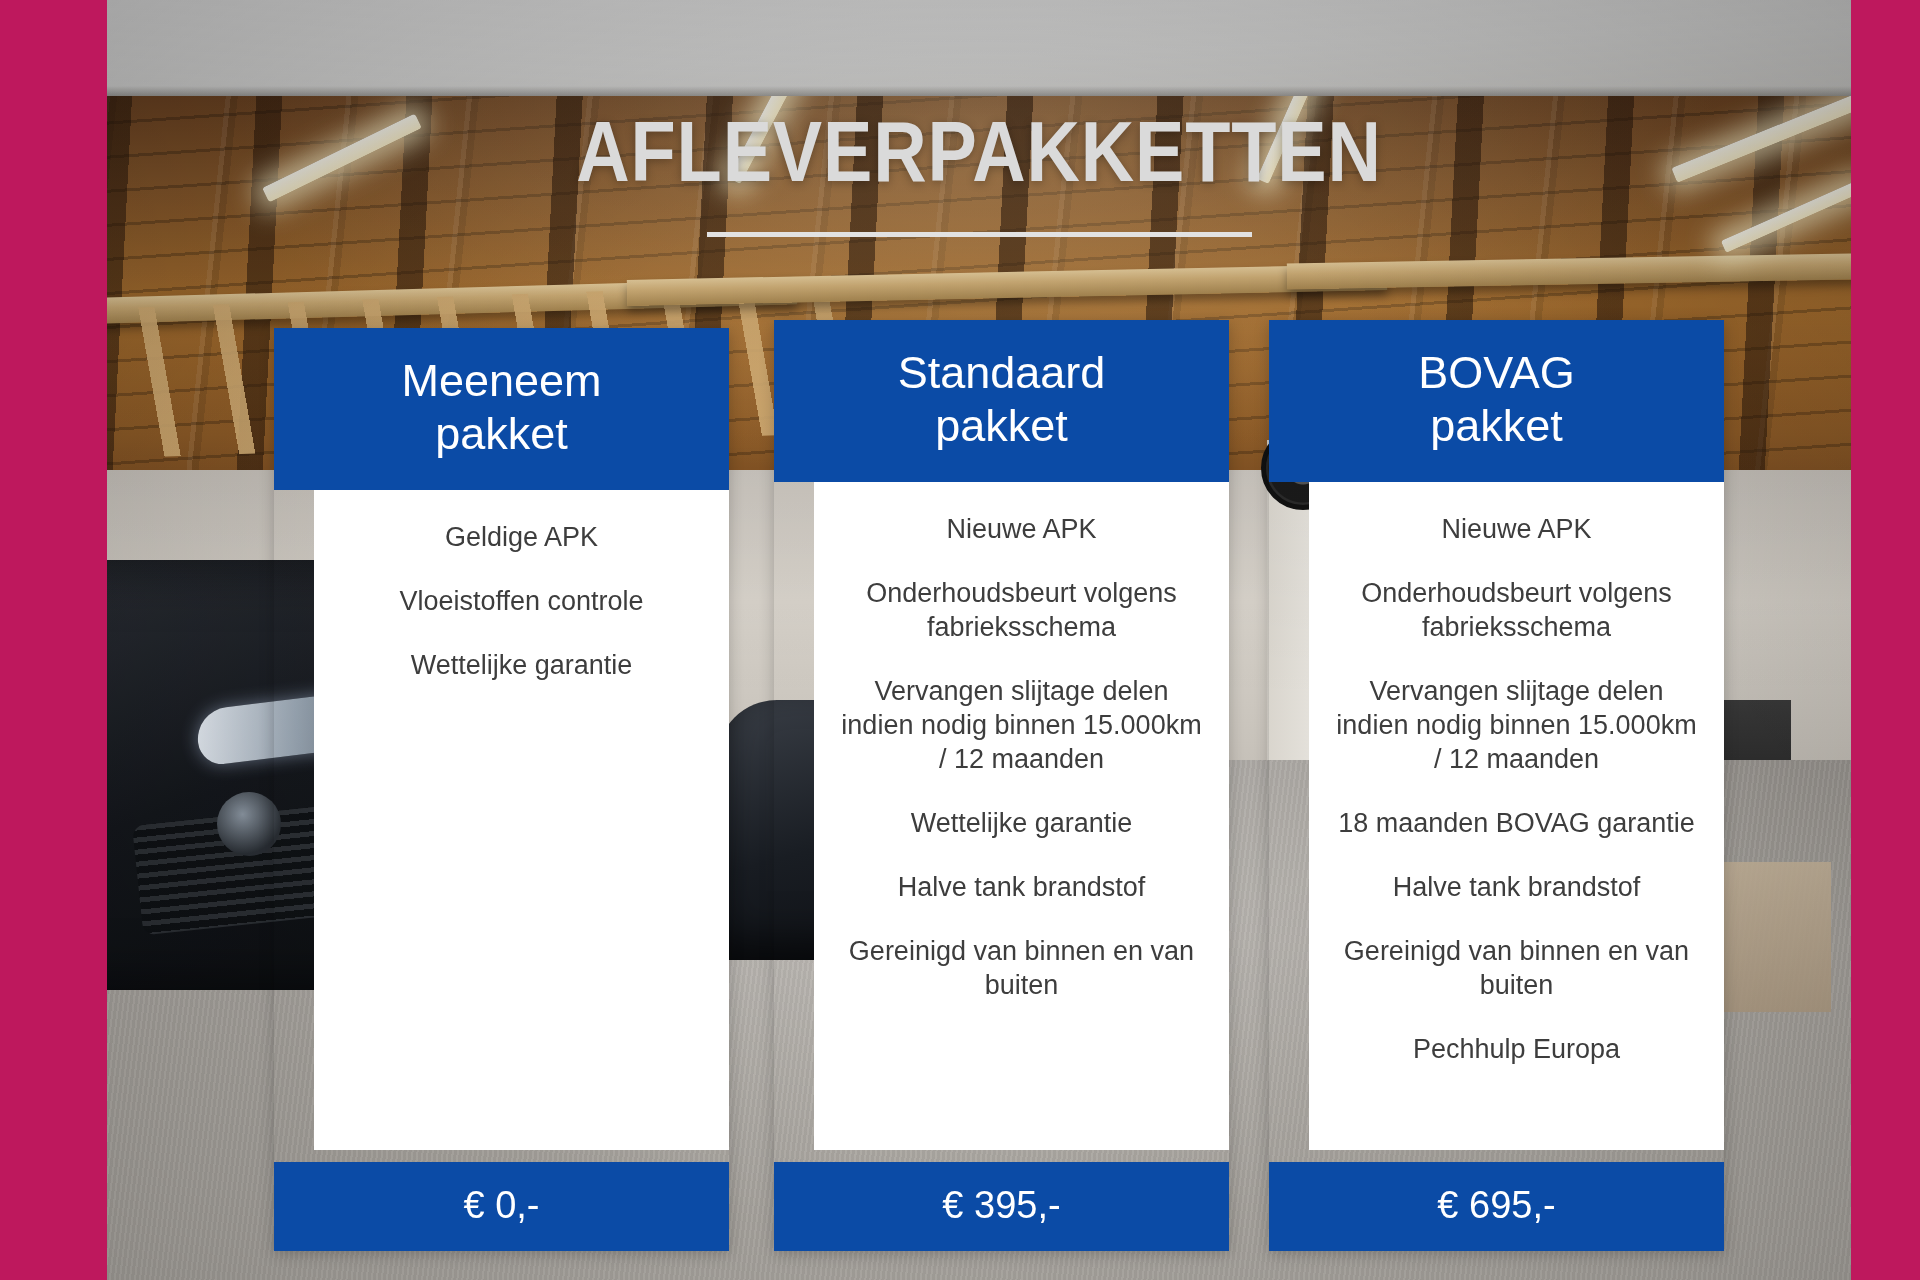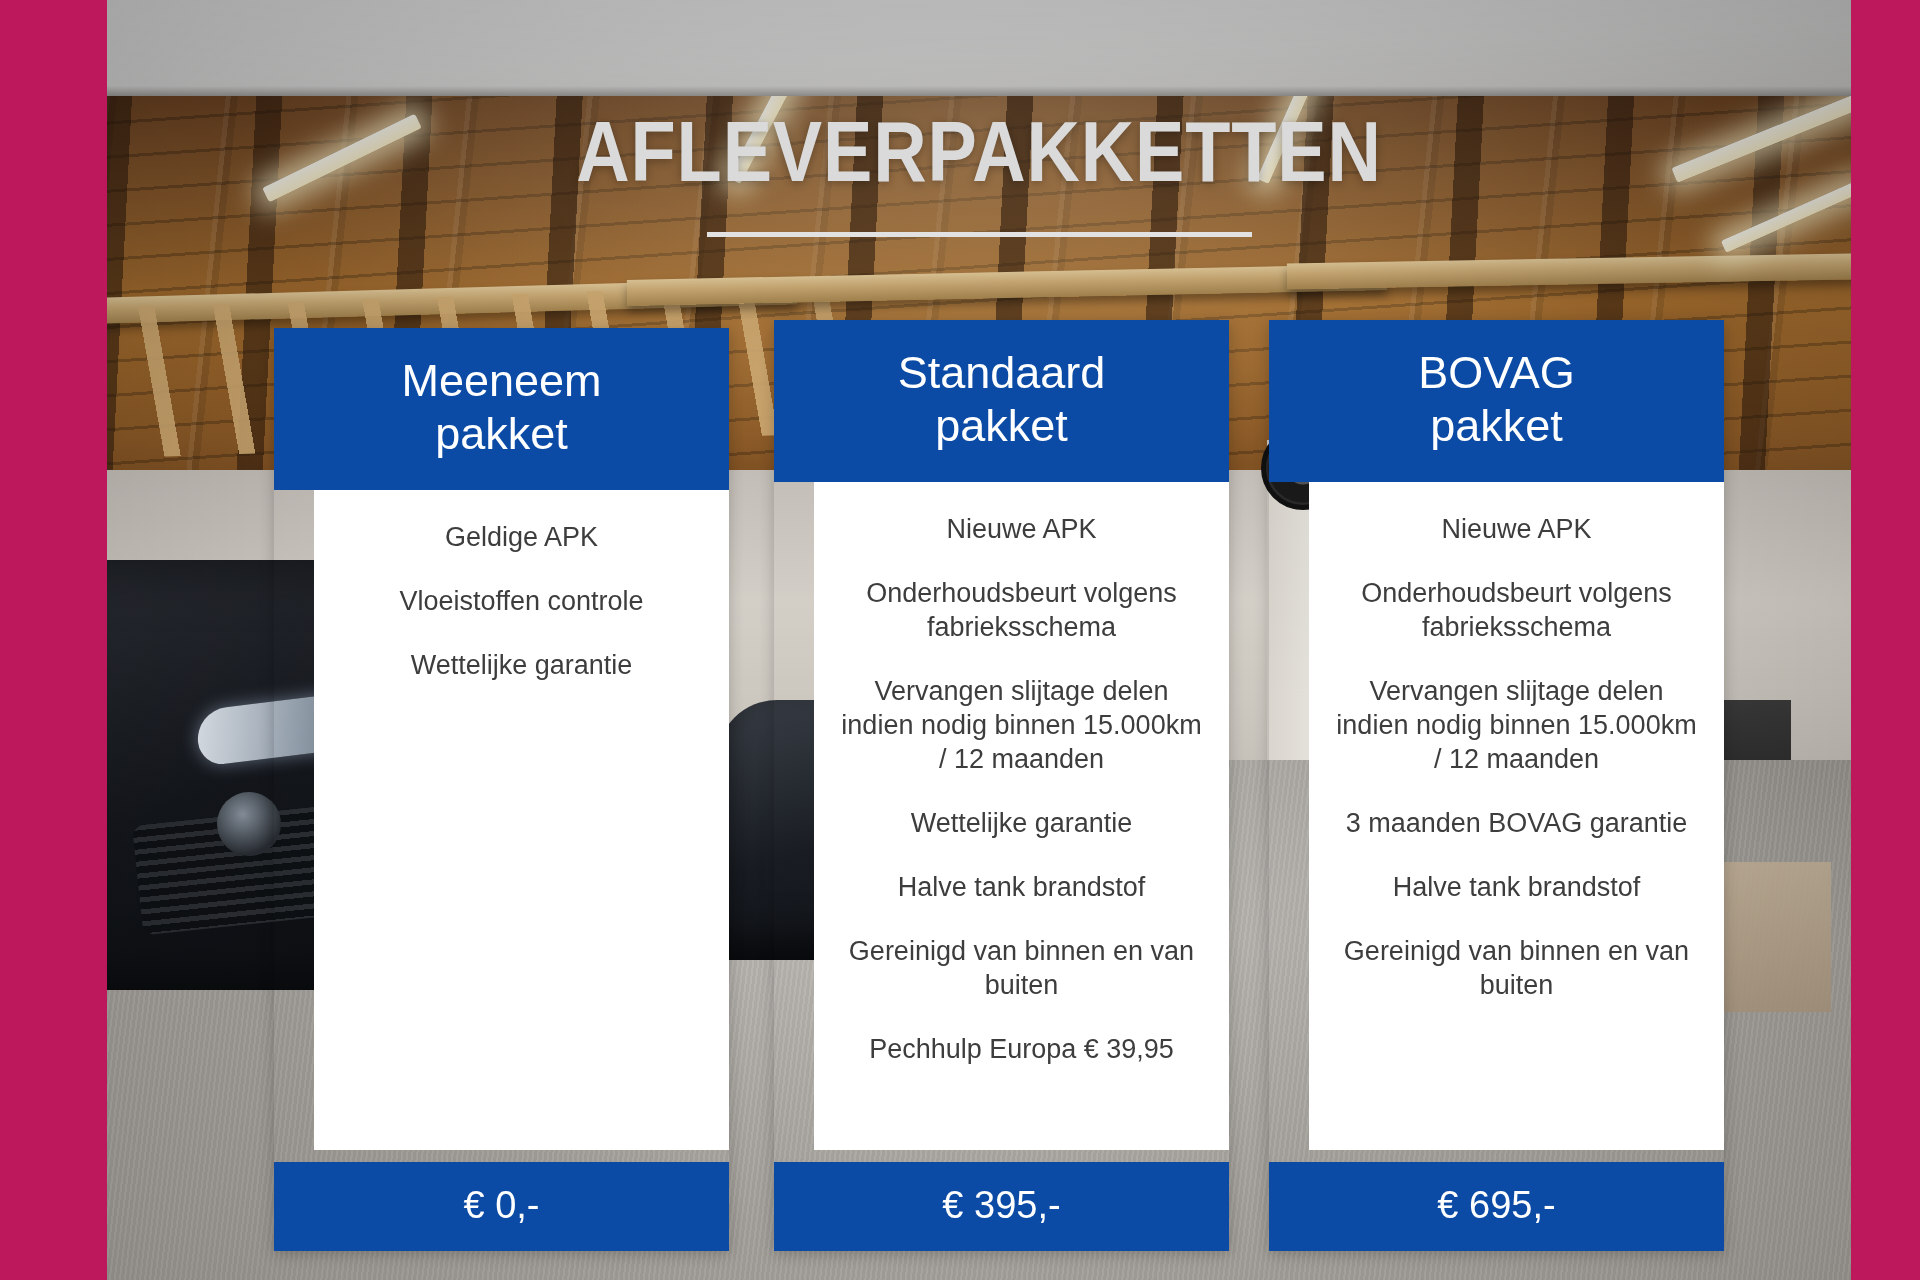--- a/index.html
+++ b/index.html
@@ -421,37 +421,37 @@
         <div>Standaard</div>
         <div>pakket</div>
       </div>
       <div class="card-body">
         <div class="feature">Nieuwe APK</div>
         <div class="feature">Onderhoudsbeurt volgens fabrieksschema</div>
         <div class="feature">Vervangen slijtage delen indien nodig binnen 15.000km / 12 maanden</div>
         <div class="feature">Wettelijke garantie</div>
         <div class="feature">Halve tank brandstof</div>
         <div class="feature">Gereinigd van binnen en van buiten</div>
-        <div class="feature">Pechhulp Europa € 39,95</div>
       </div>
       <div class="price-gap"></div>
       <div class="card-price">€ 395,-</div>
     </div>
 
     <div class="card c3">
       <div class="card-head">
         <div>BOVAG</div>
         <div>pakket</div>
       </div>
       <div class="card-body">
         <div class="feature">Nieuwe APK</div>
         <div class="feature">Onderhoudsbeurt volgens fabrieksschema</div>
         <div class="feature">Vervangen slijtage delen indien nodig binnen 15.000km / 12 maanden</div>
-        <div class="feature">3 maanden BOVAG garantie</div>
+        <div class="feature">18 maanden BOVAG garantie</div>
         <div class="feature">Halve tank brandstof</div>
         <div class="feature">Gereinigd van binnen en van buiten</div>
+        <div class="feature">Pechhulp Europa</div>
       </div>
       <div class="price-gap"></div>
       <div class="card-price">€ 695,-</div>
     </div>
 
   </div>
 </div>
 
 </body></html>

